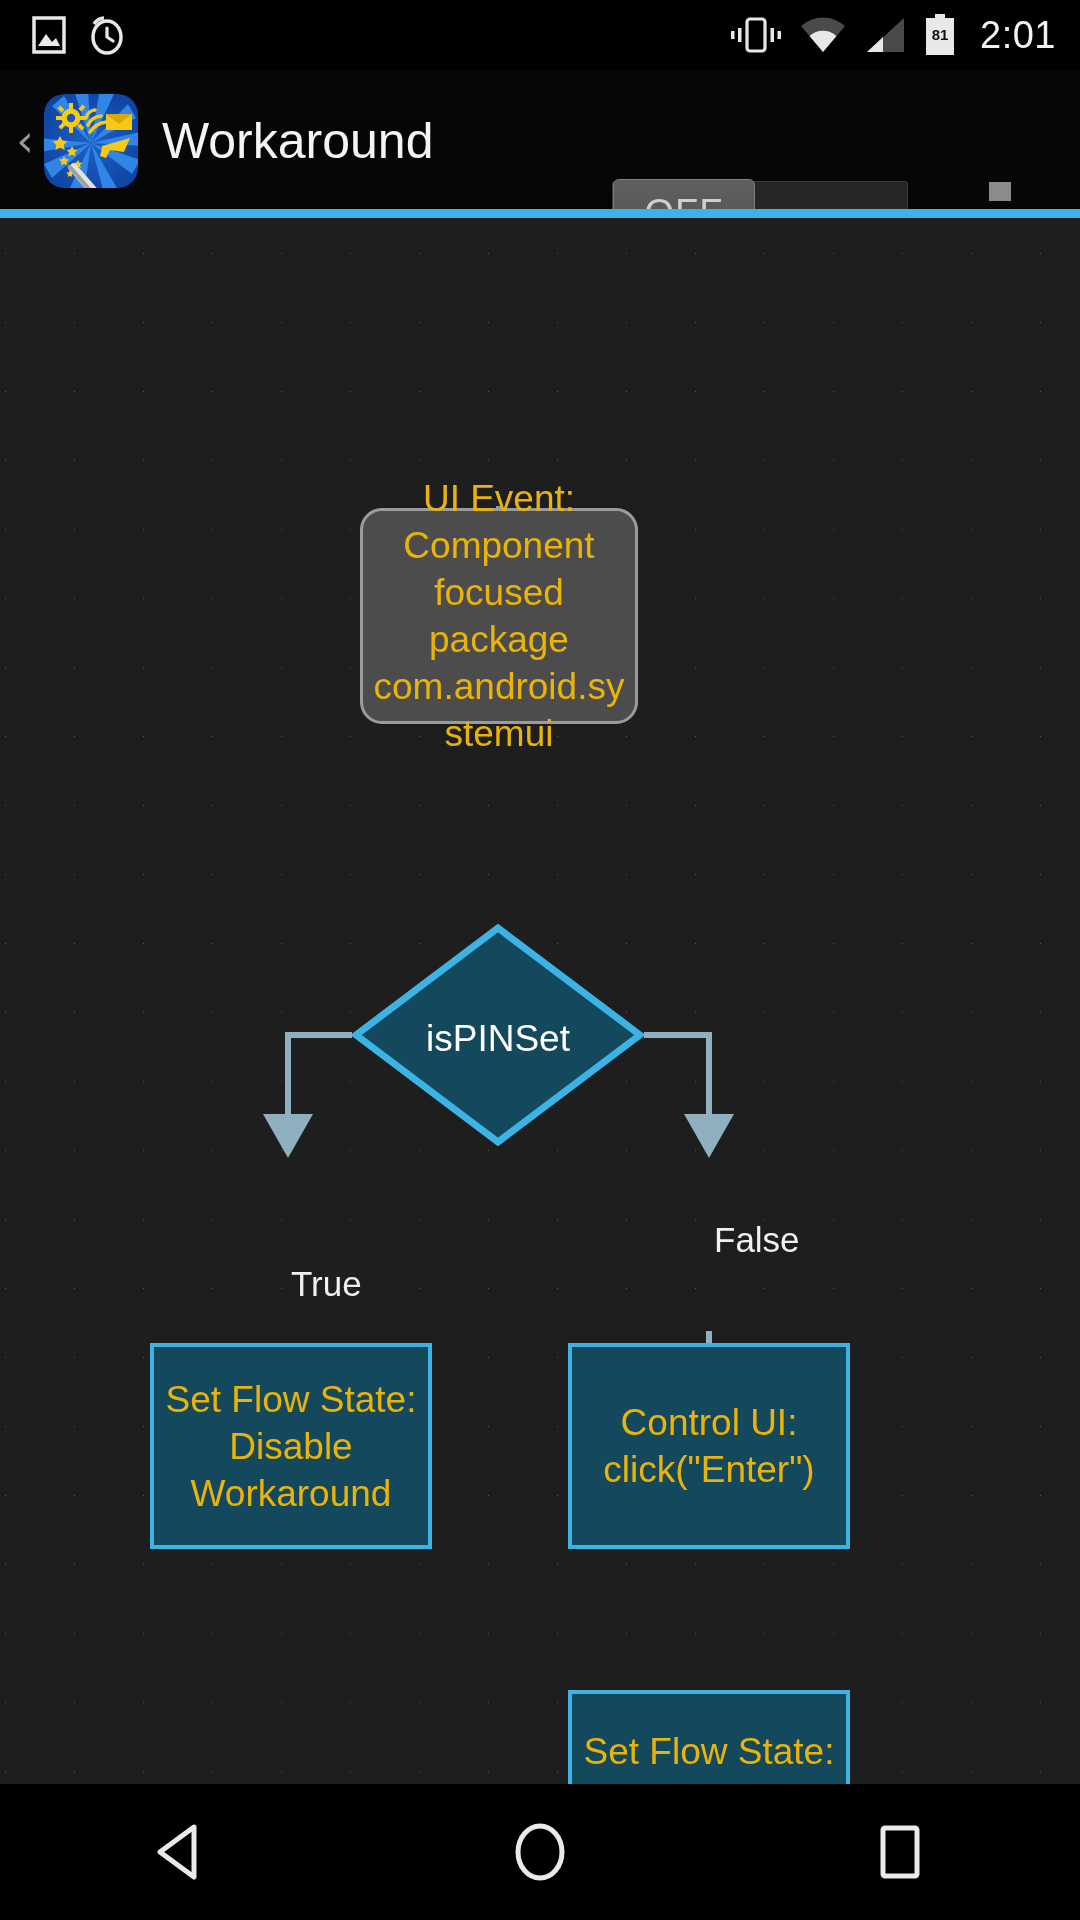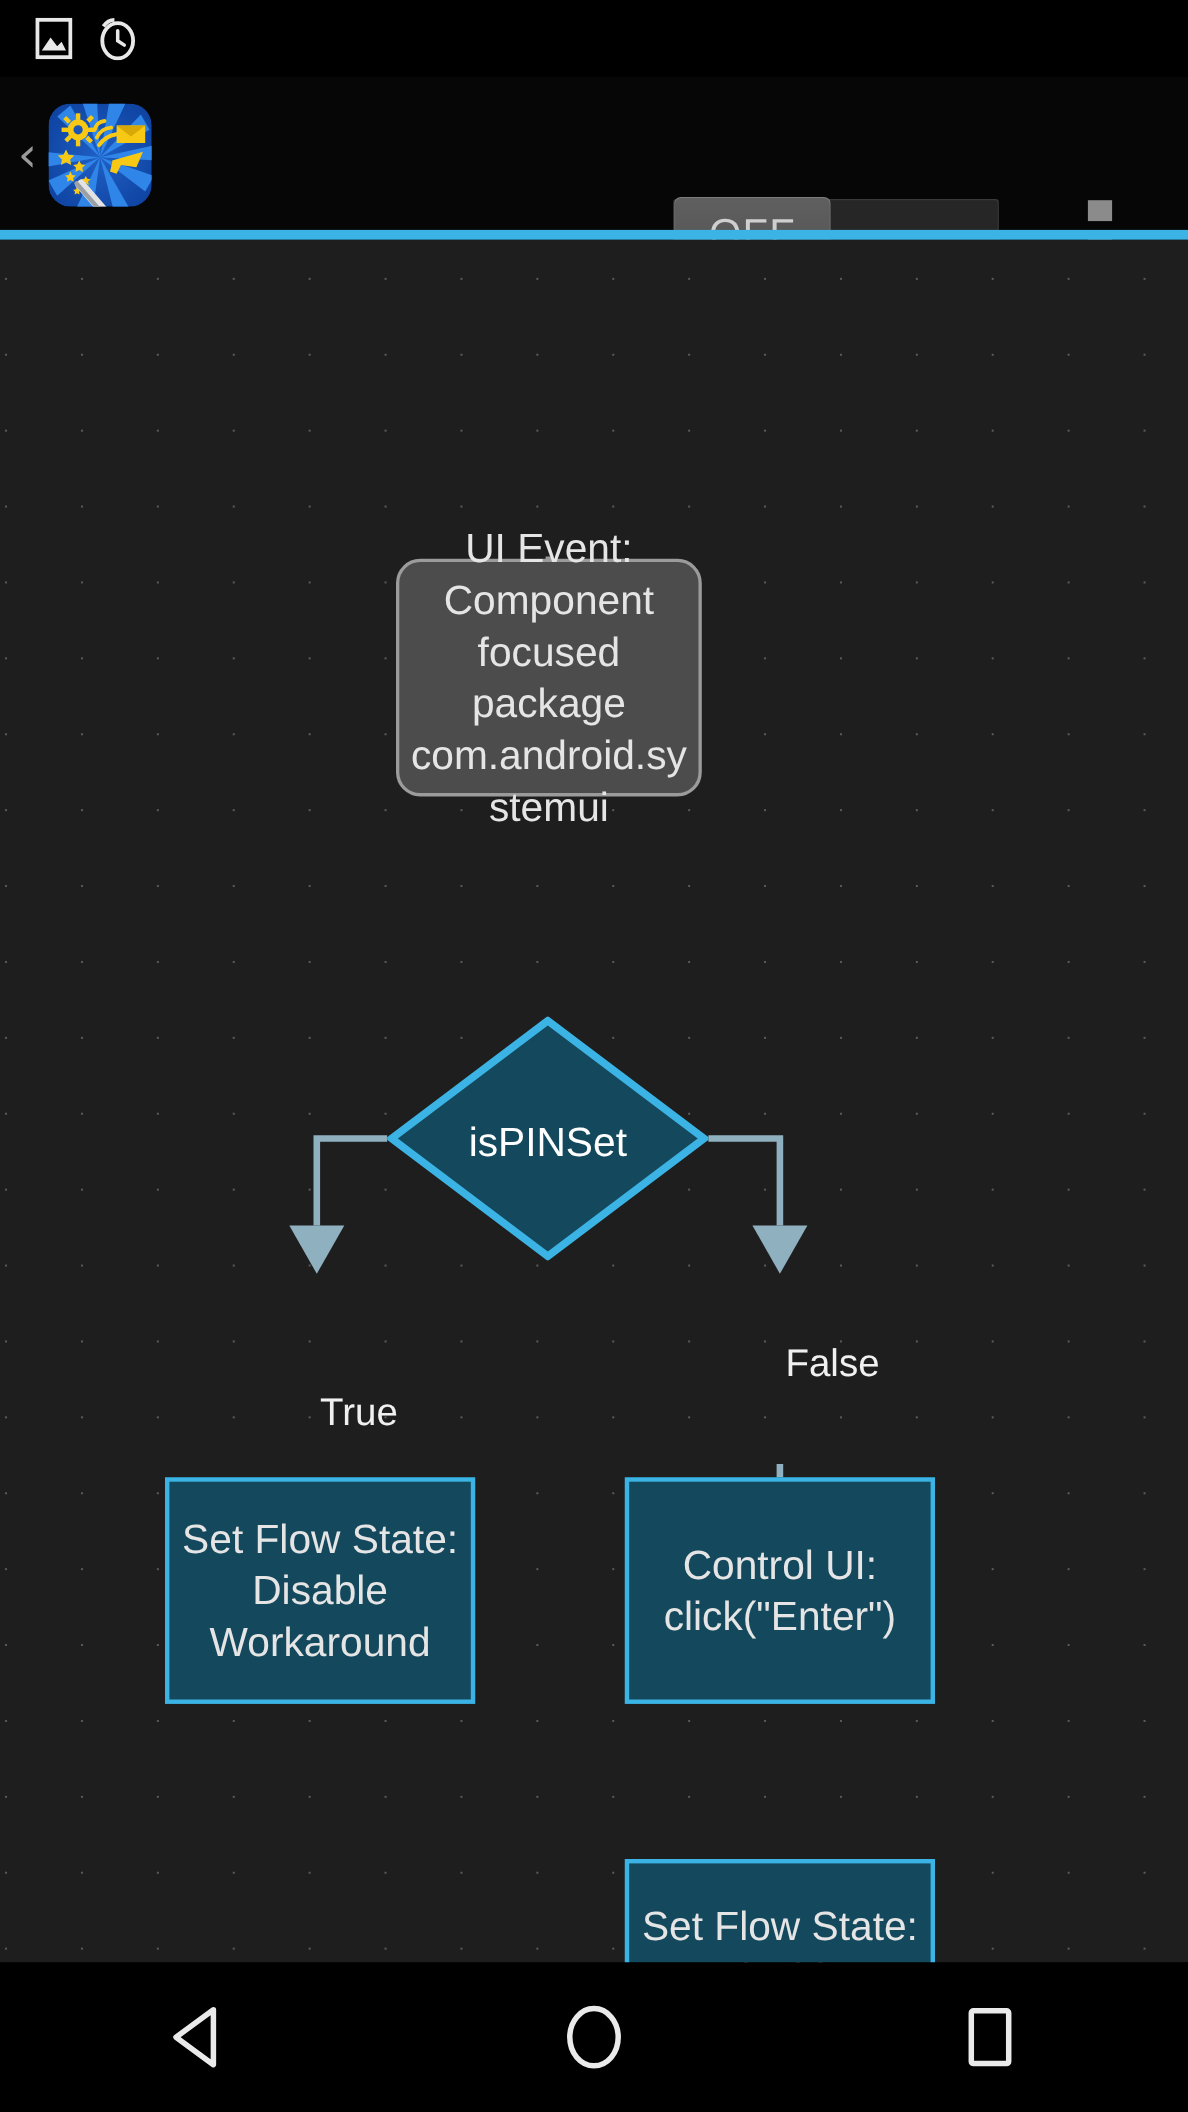--- a/index.html
+++ b/index.html
@@ -104,21 +104,21 @@
   }
   #flow-svg { position: absolute; left: 0; top: 0; }
 
   .node { position: absolute; box-sizing: border-box; }
 
   .node-text {
     position: absolute; left: 0; top: 50%;
     transform: translateY(-50%);
     width: 100%;
     text-align: center;
-    color: #e5e5e5;
+    color: #eab308;
     font-size: 37px;
     line-height: 47px;
     padding: 0 2px;
     box-sizing: border-box;
     word-break: break-word;
   }
 
   
   #node-trigger {
     left: 360px; top: 290px; width: 278px; height: 216px;
@@ -171,20 +171,43 @@
   <div id="status-left">
     <svg class="sb-icon" width="34" height="38" viewBox="0 0 34 38">
       <rect x="2" y="2" width="30" height="34" fill="none" stroke="#e8e8e8" stroke-width="3.5"></rect>
       <path d="M6 30 L14 18 L20 26 L24 22 L28 30 Z" fill="#e8e8e8"></path>
     </svg>
     <svg class="sb-icon" width="38" height="40" viewBox="0 0 38 40">
       <ellipse cx="19" cy="22" rx="14" ry="16" fill="none" stroke="#e8e8e8" stroke-width="3.5"></ellipse>
       <path d="M6 9 Q10 3 16 3" fill="none" stroke="#e8e8e8" stroke-width="3.5"></path>
       <path d="M19 13 L19 22 L25 26" fill="none" stroke="#e8e8e8" stroke-width="3.2" stroke-linecap="round"></path>
     </svg>
+  </div>
+  <div id="status-right">
+    <svg class="sb-icon" width="52" height="38" viewBox="0 0 52 38">
+      <rect x="17" y="3" width="18" height="32" rx="3" fill="none" stroke="#e8e8e8" stroke-width="3.2"></rect>
+      <rect x="8" y="12" width="3.5" height="14" fill="#e8e8e8"></rect>
+      <rect x="1" y="15" width="3.5" height="8" fill="#e8e8e8"></rect>
+      <rect x="40.5" y="12" width="3.5" height="14" fill="#e8e8e8"></rect>
+      <rect x="47.5" y="15" width="3.5" height="8" fill="#e8e8e8"></rect>
+    </svg>
+    <svg class="sb-icon" width="46" height="38" viewBox="0 0 46 38">
+      <path d="M23 36 L1 10 A33 33 0 0 1 45 10 Z" fill="#4a4a4a"></path>
+      <path d="M23 36 L9.5 20 A20 20 0 0 1 36.5 20 Z" fill="#e8e8e8"></path>
+    </svg>
+    <svg class="sb-icon" width="42" height="38" viewBox="0 0 42 38">
+      <path d="M40 2 L40 36 L3 36 Z" fill="#4a4a4a"></path>
+      <path d="M19 21 L19 36 L3 36 Z" fill="#e8e8e8"></path>
+    </svg>
+    <svg class="sb-icon" width="32" height="42" viewBox="0 0 32 42">
+      <rect x="11" y="0" width="10" height="5" fill="#e8e8e8"></rect>
+      <rect x="2" y="4" width="28" height="37" fill="#e8e8e8"></rect>
+      <text x="16" y="26" text-anchor="middle" font-family="Liberation Sans, sans-serif" font-size="15" font-weight="bold" fill="#111">81</text>
+    </svg>
+    <div id="clock">2:01</div>
   </div>
 </div>
 
 <div id="action-bar">
   <div id="back-chevron">‹</div>
   <div id="app-icon">
     <svg width="94" height="94" viewBox="0 0 94 94">
       <defs>
         <clipPath id="iconclip">
             <rect x="0" y="0" width="94" height="94" rx="20"></rect>
@@ -243,20 +266,21 @@
           <path d="M26 76 l1.2 2.2 2.5 .4 -1.8 1.8 .4 2.5 -2.3-1.2 -2.2 1.2 .4-2.5 -1.8-1.8 2.5-.4z"></path>
         </g>
 
         <g>
           <rect x="36" y="66" width="9" height="42" rx="3" fill="#e3e3e3" transform="rotate(-41 40 87)"></rect>
           <rect x="36" y="66" width="4" height="42" rx="2" fill="#9aa0a6" transform="rotate(-41 38 87)"></rect>
         </g>
       </g>
     </svg>
   </div>
+  <div id="app-title">Workaround</div>
 
   <div id="toggle-switch">
     <div id="toggle-thumb">
       <span id="toggle-label">OFF</span>
     </div>
   </div>
 
   <div id="overflow-menu">
     <div class="overflow-dot"></div>
     <div class="overflow-dot"></div>

